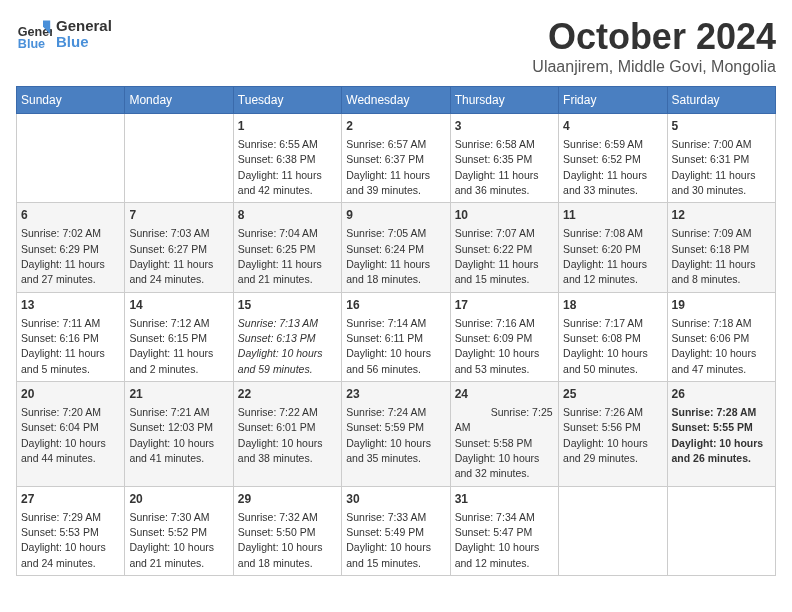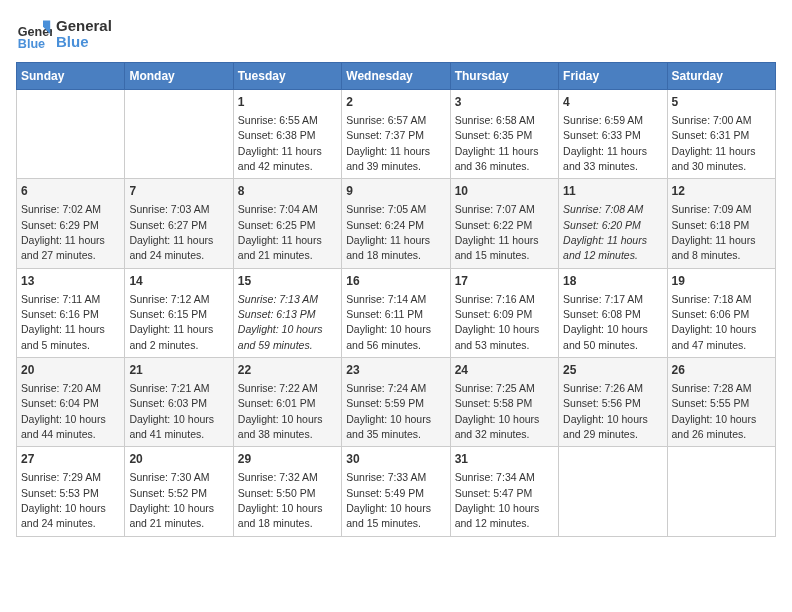--- a/index.html
+++ b/index.html
@@ -41,21 +41,21 @@
       width: 100%;
       border-collapse: collapse;
       font-size: 11px;
     }
     thead th {
       background-color: #4a7fc1;
       color: #fff;
       padding: 6px 4px;
       text-align: left;
       font-size: 12px;
-      font-weight: bold;
+      font-weight: normal;
       border: 1px solid #3a6aab;
     }
     tbody td {
       border: 1px solid #ccc;
       vertical-align: top;
       padding: 4px;
       width: 108px;
       min-height: 70px;
       color: #333;
       line-height: 1.4;
@@ -85,20 +85,24 @@
     <svg class="logo-icon" viewBox="0 0 40 40">
       <text x="2" y="22" font-size="14" font-weight="bold" fill="#333">General</text>
       <text x="2" y="36" font-size="14" font-weight="bold" fill="#4a90d9">Blue</text>
       <polygon points="30,5 38,5 38,20 30,12" fill="#4a90d9"></polygon>
     </svg>
     <div style="display:flex;flex-direction:column;line-height:1.1;">
       <span style="font-size:15px;font-weight:bold;color:#333;">General</span>
       <span style="font-size:15px;font-weight:bold;color:#4a90d9;">Blue</span>
     </div>
   </div>
+  <div class="title-block">
+    <div class="month-title">October 2024</div>
+    <div class="location-title">Ulaanjirem, Middle Govi, Mongolia</div>
+  </div>
 </div>
 
 <table>
   <thead>
     <tr id="header-row">
         <th>Sunday</th>
         <th>Monday</th>
         <th>Tuesday</th>
         <th>Wednesday</th>
         <th>Thursday</th>
@@ -107,27 +111,27 @@
       </tr>
   </thead>
   <tbody id="calendar-body">
   <tr>
         <td></td>
         <td></td>
         <td><span class="day-number">1</span><span class="day-info" style="white-space: pre-line; margin-top: 48px;">Sunrise: 6:55 AM
 Sunset: 6:38 PM
 Daylight: 11 hours and 42 minutes.</span></td>
         <td><span class="day-number">2</span><span class="day-info" style="white-space: pre-line;">Sunrise: 6:57 AM
-Sunset: 7:37 PM
+Sunset: 6:37 PM
 Daylight: 11 hours and 39 minutes.</span></td>
         <td><span class="day-number">3</span><span class="day-info" style="white-space: pre-line;">Sunrise: 6:58 AM
 Sunset: 6:35 PM
 Daylight: 11 hours and 36 minutes.</span></td>
         <td><span class="day-number">4</span><span class="day-info" style="white-space: pre-line;">Sunrise: 6:59 AM
-Sunset: 6:33 PM
+Sunset: 6:52 PM
 Daylight: 11 hours and 33 minutes.</span></td>
         <td><span class="day-number">5</span><span class="day-info" style="white-space: pre-line;">Sunrise: 7:00 AM
 Sunset: 6:31 PM
 Daylight: 11 hours and 30 minutes.</span></td>
       </tr>
       <tr>
         <td><span class="day-number">6</span><span class="day-info" style="white-space: pre-line;">Sunrise: 7:02 AM
 Sunset: 6:29 PM
 Daylight: 11 hours and 27 minutes.</span></td>
         <td><span class="day-number">7</span><span class="day-info" style="white-space: pre-line;">Sunrise: 7:03 AM
@@ -135,21 +139,21 @@
 Daylight: 11 hours and 24 minutes.</span></td>
         <td><span class="day-number">8</span><span class="day-info" style="white-space: pre-line;">Sunrise: 7:04 AM
 Sunset: 6:25 PM
 Daylight: 11 hours and 21 minutes.</span></td>
         <td><span class="day-number">9</span><span class="day-info" style="white-space: pre-line;">Sunrise: 7:05 AM
 Sunset: 6:24 PM
 Daylight: 11 hours and 18 minutes.</span></td>
         <td><span class="day-number">10</span><span class="day-info" style="white-space: pre-line;">Sunrise: 7:07 AM
 Sunset: 6:22 PM
 Daylight: 11 hours and 15 minutes.</span></td>
-        <td><span class="day-number">11</span><span class="day-info" style="white-space: pre-line; font-style: italic;">Sunrise: 7:08 AM
+        <td><span class="day-number">11</span><span class="day-info" style="white-space: pre-line;">Sunrise: 7:08 AM
 Sunset: 6:20 PM
 Daylight: 11 hours and 12 minutes.</span></td>
         <td><span class="day-number">12</span><span class="day-info" style="white-space: pre-line;">Sunrise: 7:09 AM
 Sunset: 6:18 PM
 Daylight: 11 hours and 8 minutes.</span></td>
       </tr>
       <tr>
         <td><span class="day-number">13</span><span class="day-info" style="white-space: pre-line;">Sunrise: 7:11 AM
 Sunset: 6:16 PM
 Daylight: 11 hours and 5 minutes.</span></td>
@@ -170,35 +174,35 @@
 Daylight: 10 hours and 50 minutes.</span></td>
         <td><span class="day-number">19</span><span class="day-info" style="white-space: pre-line;">Sunrise: 7:18 AM
 Sunset: 6:06 PM
 Daylight: 10 hours and 47 minutes.</span></td>
       </tr>
       <tr>
         <td><span class="day-number">20</span><span class="day-info" style="white-space: pre-line;">Sunrise: 7:20 AM
 Sunset: 6:04 PM
 Daylight: 10 hours and 44 minutes.</span></td>
         <td><span class="day-number">21</span><span class="day-info" style="white-space: pre-line;">Sunrise: 7:21 AM
-Sunset: 6:03 PM
+Sunset: 12:03 PM
 Daylight: 10 hours and 41 minutes.</span></td>
         <td><span class="day-number">22</span><span class="day-info" style="white-space: pre-line;">Sunrise: 7:22 AM
 Sunset: 6:01 PM
 Daylight: 10 hours and 38 minutes.</span></td>
         <td><span class="day-number">23</span><span class="day-info" style="white-space: pre-line;">Sunrise: 7:24 AM
 Sunset: 5:59 PM
 Daylight: 10 hours and 35 minutes.</span></td>
-        <td><span class="day-number">24</span><span class="day-info" style="white-space: pre-line;">Sunrise: 7:25 AM
+        <td><span class="day-number">24</span><span class="day-info" style="white-space: pre-line; margin-left: 36px;">Sunrise: 7:25 AM
 Sunset: 5:58 PM
 Daylight: 10 hours and 32 minutes.</span></td>
         <td><span class="day-number">25</span><span class="day-info" style="white-space: pre-line;">Sunrise: 7:26 AM
 Sunset: 5:56 PM
 Daylight: 10 hours and 29 minutes.</span></td>
-        <td><span class="day-number">26</span><span class="day-info" style="white-space: pre-line;">Sunrise: 7:28 AM
+        <td><span class="day-number">26</span><span class="day-info" style="white-space: pre-line; font-weight: bold;">Sunrise: 7:28 AM
 Sunset: 5:55 PM
 Daylight: 10 hours and 26 minutes.</span></td>
       </tr>
       <tr>
         <td><span class="day-number">27</span><span class="day-info" style="white-space: pre-line;">Sunrise: 7:29 AM
 Sunset: 5:53 PM
 Daylight: 10 hours and 24 minutes.</span></td>
         <td><span class="day-number">20</span><span class="day-info" style="white-space: pre-line;">Sunrise: 7:30 AM
 Sunset: 5:52 PM
 Daylight: 10 hours and 21 minutes.</span></td>

